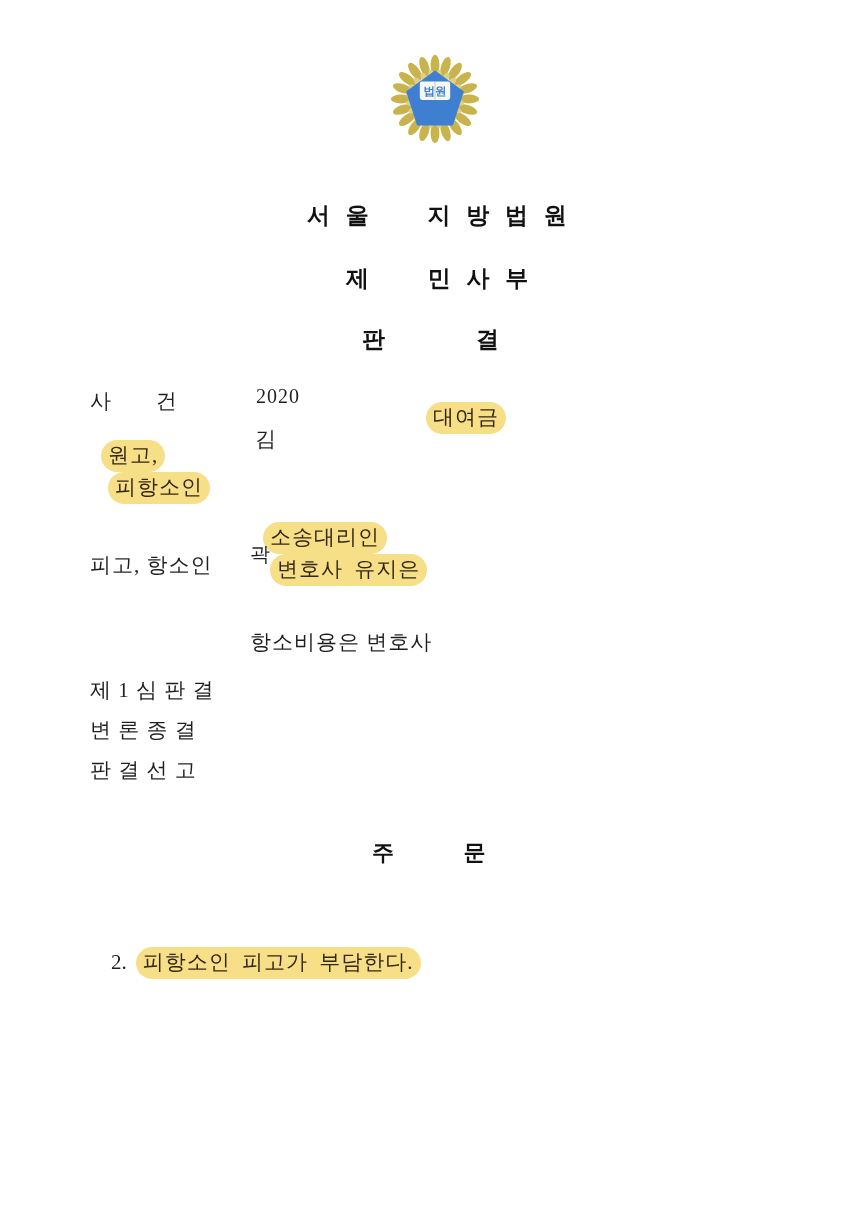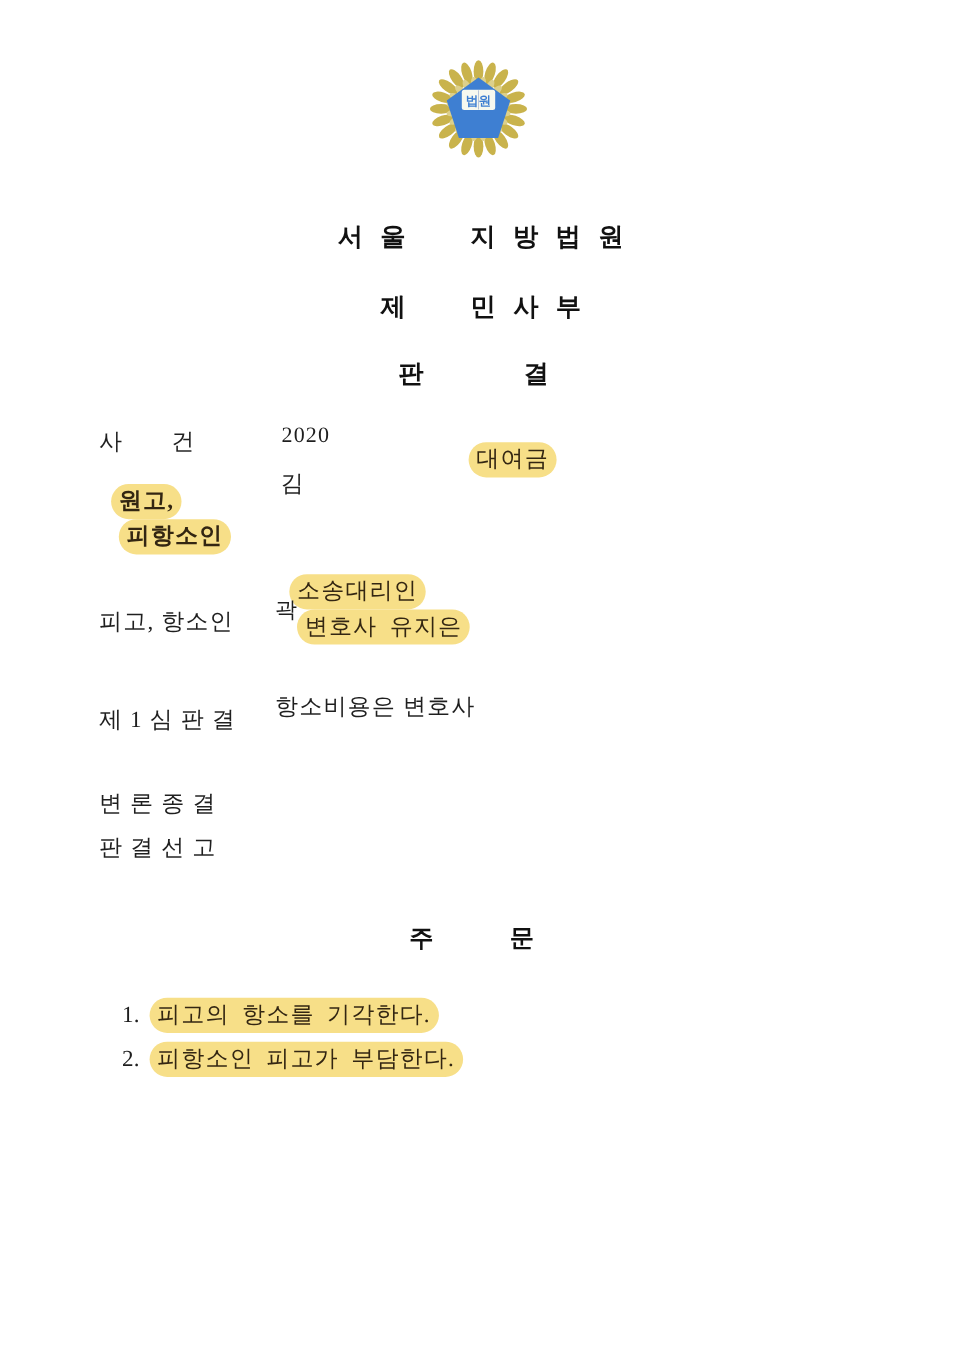--- a/index.html
+++ b/index.html
@@ -115,42 +115,39 @@
   <div class="abs title-line" style="left:307px; top:200px;">서 울     지 방 법 원</div>
   <div class="abs title-line" style="left:346px; top:263px;">제     민 사 부</div>
   <div class="abs title-line" style="left:362px; top:324px;">판        결</div>
 
   <div class="abs row-label" style="left:90px; top:387px;">사       건</div>
   <div class="abs row-value" style="left:256px; top:385px;">2020</div>
   <div class="abs" style="left:410px; top:384px;">
     <span class="hl">대여금</span>
   </div>
 
-  <div class="abs" style="left:85px; top:422px;font-weight:bold;">
+  <div class="abs" style="left:85px; top:422px;">
     <span class="hl">원고,</span>
     <span class="hl">피항소인</span>
   </div>
   <div class="abs row-label" style="left:255px; top:425px;">김</div>
 
   <div class="abs" style="left:247px; top:504px;">
     <span class="hl">소송대리인</span>
     <span class="hl">변호사 유지은</span>
   </div>
 
   <div class="abs row-value" style="left:250px; top:541px;">곽</div>
   <div class="abs row-label" style="left:90px; top:551px;font-family:Liberation Serif, serif;">피고, 항소인</div>
 
   <div class="abs row-label" style="left:250px; top:628px;">항소비용은 변호사</div>
 
-  <div class="abs row-label" style="left:90px; top:640px;">제 1 심 판 결</div>
+  <div class="abs row-label" style="left:90px; top:676px;">제 1 심 판 결</div>
   <div class="abs row-label" style="left:90px; top:716px;">변 론 종 결</div>
   <div class="abs row-label" style="left:90px; top:756px;">판 결 선 고</div>
 
   <div class="abs order-title" style="left:372px; top:838px;text-align:right;">주         문</div>
 
-  <div class="abs order-item" style="left:90px; top:882px;">
-    <span class="num">1.</span><span class="hl">피고의 항소를 기각한다.</span>
-  </div>
   <div class="abs order-item" style="left:90px; top:922px;">
     <span class="num">2.</span><span class="hl">피항소인 피고가 부담한다.</span>
   </div>
 
 </div>
 
 </body></html>

